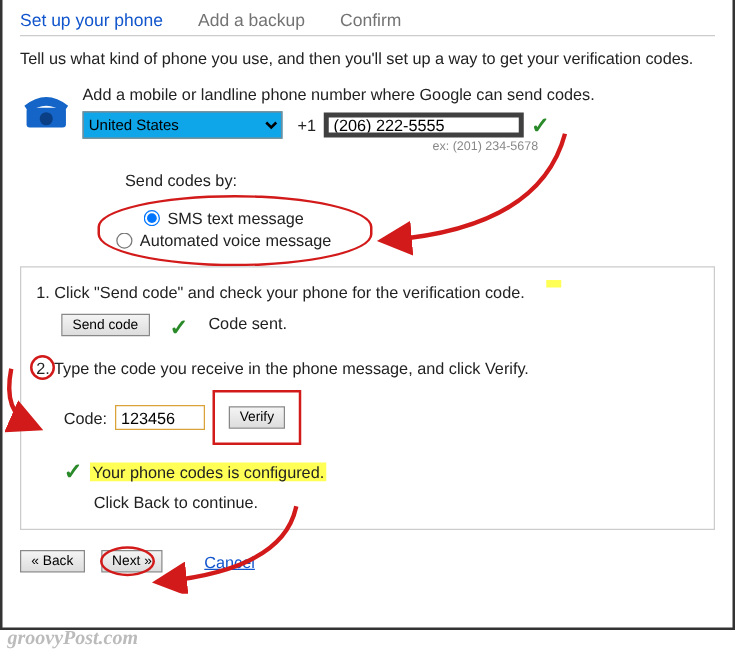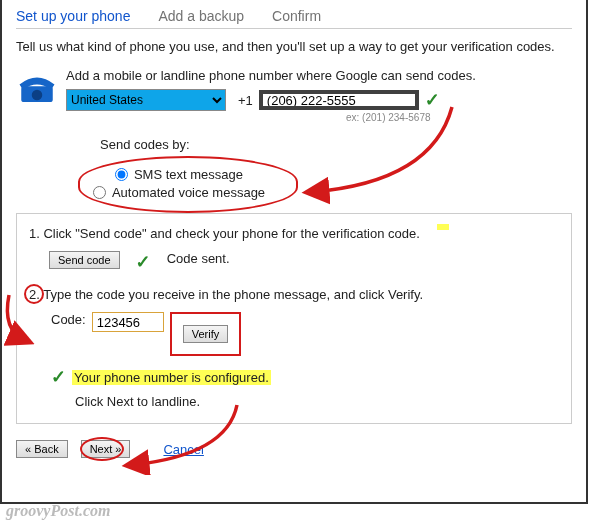--- a/index.html
+++ b/index.html
@@ -72,21 +72,21 @@
   }
   .btn {
     font-size: 11px;
     border: 1px solid #888;
     background: linear-gradient(#f4f4f4,#ddd);
     padding: 2px 8px;
     cursor: pointer;
     font-family: Arial, sans-serif;
   }
   .sent-row { margin: 8px 0 14px 20px; display: flex; align-items: flex-start; gap: 16px; }
-  .code-row { margin: 6px 0 0 22px; display: flex; align-items: flex-start; gap: 6px; }
+  .code-row { margin: 6px 0 0 22px; display: flex; align-items: center; gap: 6px; }
   input.code {
     width: 72px; height: 20px;
     border: 1px solid #d9a33a;
     font-size: 13px; padding: 1px 4px;
     font-family: Arial;
   }
   .verify-wrap {
     border: 2.5px solid #d31a1a;
     padding: 11px;
     display: inline-block;
@@ -180,23 +180,23 @@
     </div>
     <div class="code-row">
       <span>Code:</span>
       <input class="code" type="text" value="123456" style="">
       <span class="verify-wrap">
         <button class="btn">Verify</button>
       </span>
     </div>
     <div class="configured-row">
       <span class="check">✓</span>
-      <span class="hl">Your phone number is configured.</span>
-    </div>
-    <div class="next-instr">Click Next to landline.</div>
+      <span class="hl">Your phone codes is configured.</span>
+    </div>
+    <div class="next-instr">Click Back to continue.</div>
   </div>
 
   <div class="nav-row" style="position:relative">
     <button class="btn">« Back</button>
     <button class="btn">Next »</button>
     <span class="next-circle"></span>
     <a class="cancel" href="#">Cancel</a>
   </div>
 
   <svg class="arrow" style="left:280px; top:102px;" width="180" height="110">

